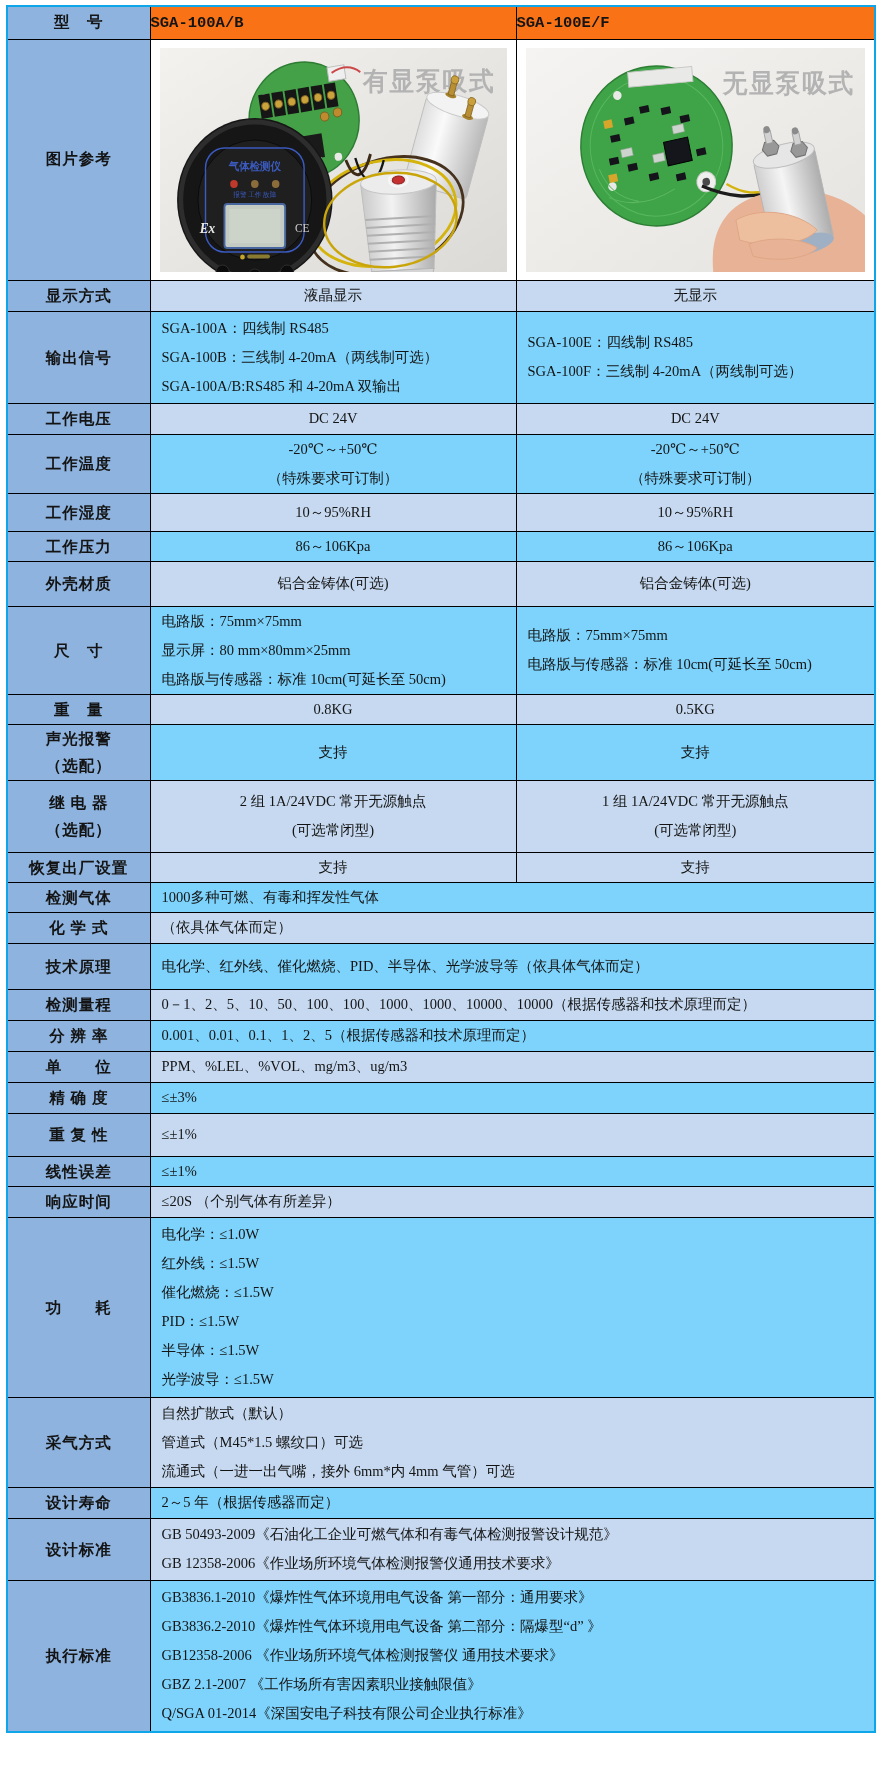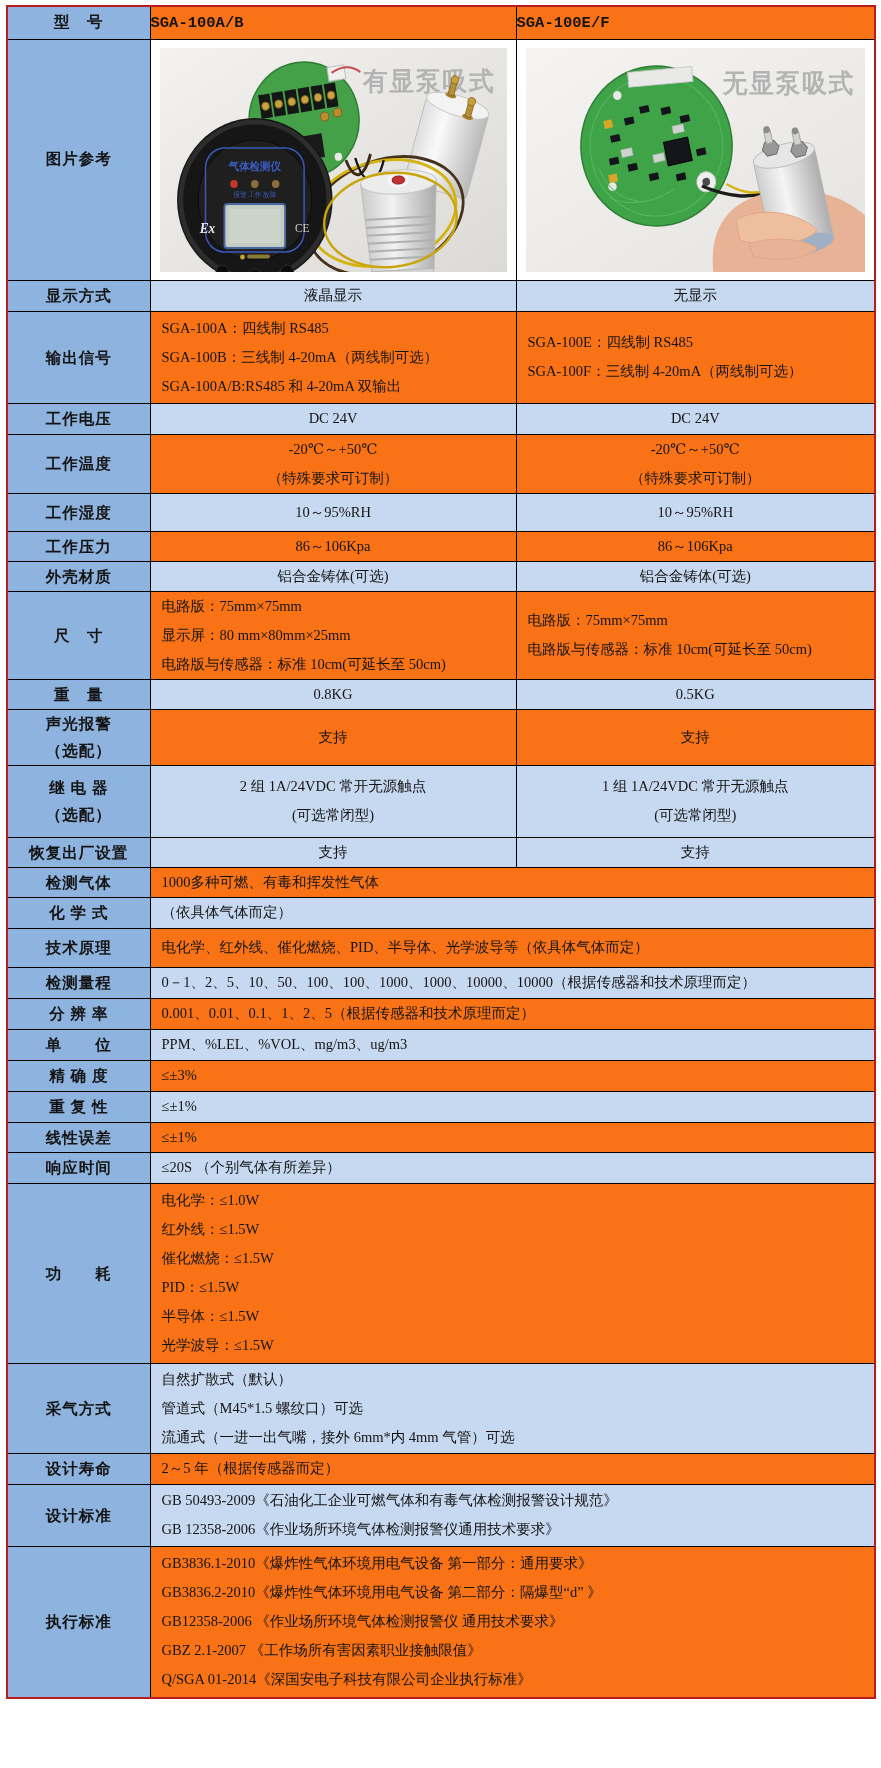--- a/index.html
+++ b/index.html
@@ -7,21 +7,21 @@
     width:881px;
     font-family:"Liberation Serif","DejaVu Serif",serif;
     color:#141414;
     -webkit-font-smoothing:antialiased;
   }
   .page{padding:5px 0 0 6px;}
   table.spec{
     border-collapse:collapse;
     table-layout:fixed;
     width:868px;
-    border:2px solid #b91c1c;
+    border:2px solid #0ea5e9;
   }
   td{
     border:1px solid #000;
     vertical-align:middle;
     padding:0;
     overflow:hidden;
     word-break:break-all;
   }
   td.label{
     background:#8db3de;
@@ -33,21 +33,21 @@
   td.label .lline{line-height:27px;}
   td.model{
     background:#f97316;
     font-weight:bold;
     font-size:15.5px;
     font-family:"Liberation Mono","DejaVu Sans Mono",monospace;
   }
   td.data{font-size:14.5px;text-align:center;}
   td.data.left{text-align:left;padding-left:11px;padding-right:6px;}
   td.shade-a{background:#c6d9f0;}
-  td.shade-b{background:#f97316;}
+  td.shade-b{background:#7dd3fc;}
   td.data .line{line-height:29px;}
   td.photo{background:#ffffff;padding:0;}
   .photo-frame{position:relative;height:224px;margin:8px 9px;}
   .photo-frame svg{position:absolute;inset:0;width:100%;height:100%;display:block;}
 </style>
 </head>
 <body>
 
 <div class="page">
   <table class="spec">
@@ -309,21 +309,21 @@
           <td class="label">
             <div class="lline">工作压力</div>
           </td>
           <td class="data shade-b">
             <div class="line">86～106Kpa</div>
           </td>
           <td class="data shade-b">
             <div class="line">86～106Kpa</div>
           </td>
         </tr>
-        <tr style="height: 30px; padding-left: 37px;">
+        <tr style="height: 45px; padding-left: 37px;">
           <td class="label">
             <div class="lline">外壳材质</div>
           </td>
           <td class="data shade-a">
             <div class="line">铝合金铸体(可选)</div>
           </td>
           <td class="data shade-a">
             <div class="line">铝合金铸体(可选)</div>
           </td>
         </tr>
@@ -398,21 +398,21 @@
           </td>
         </tr>
         <tr style="height: 31px;">
           <td class="label">
             <div class="lline">化 学 式</div>
           </td>
           <td class="data shade-a left" colspan="2">
             <div class="line">（依具体气体而定）</div>
           </td>
         </tr>
-        <tr style="height: 39px;">
+        <tr style="height: 46px;">
           <td class="label">
             <div class="lline">技术原理</div>
           </td>
           <td class="data shade-b left" colspan="2">
             <div class="line">电化学、红外线、催化燃烧、PID、半导体、光学波导等（依具体气体而定）</div>
           </td>
         </tr>
         <tr style="height: 31px;">
           <td class="label">
             <div class="lline">检测量程</div>
@@ -438,21 +438,21 @@
           </td>
         </tr>
         <tr style="height: 31px;">
           <td class="label">
             <div class="lline">精 确 度</div>
           </td>
           <td class="data shade-b left" colspan="2">
             <div class="line">≤±3%</div>
           </td>
         </tr>
-        <tr style="height: 31px;">
+        <tr style="height: 43px;">
           <td class="label">
             <div class="lline">重 复 性</div>
           </td>
           <td class="data shade-a left" colspan="2">
             <div class="line">≤±1%</div>
           </td>
         </tr>
         <tr style="height: 18px;">
           <td class="label">
             <div class="lline">线性误差</div>

